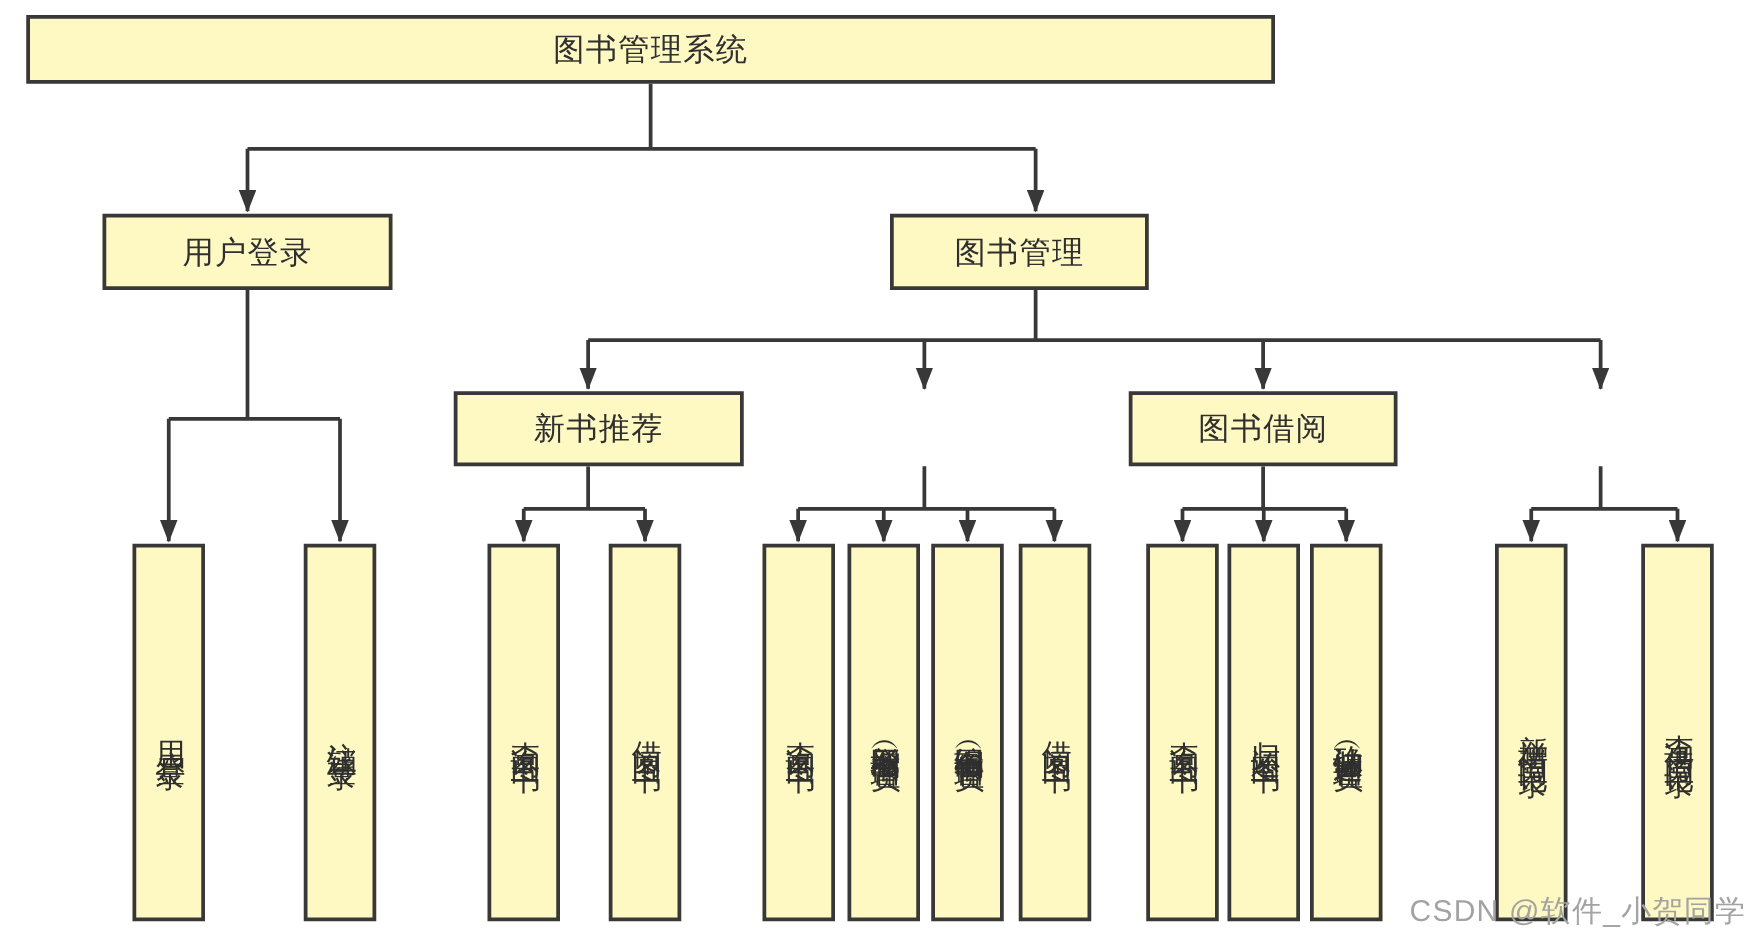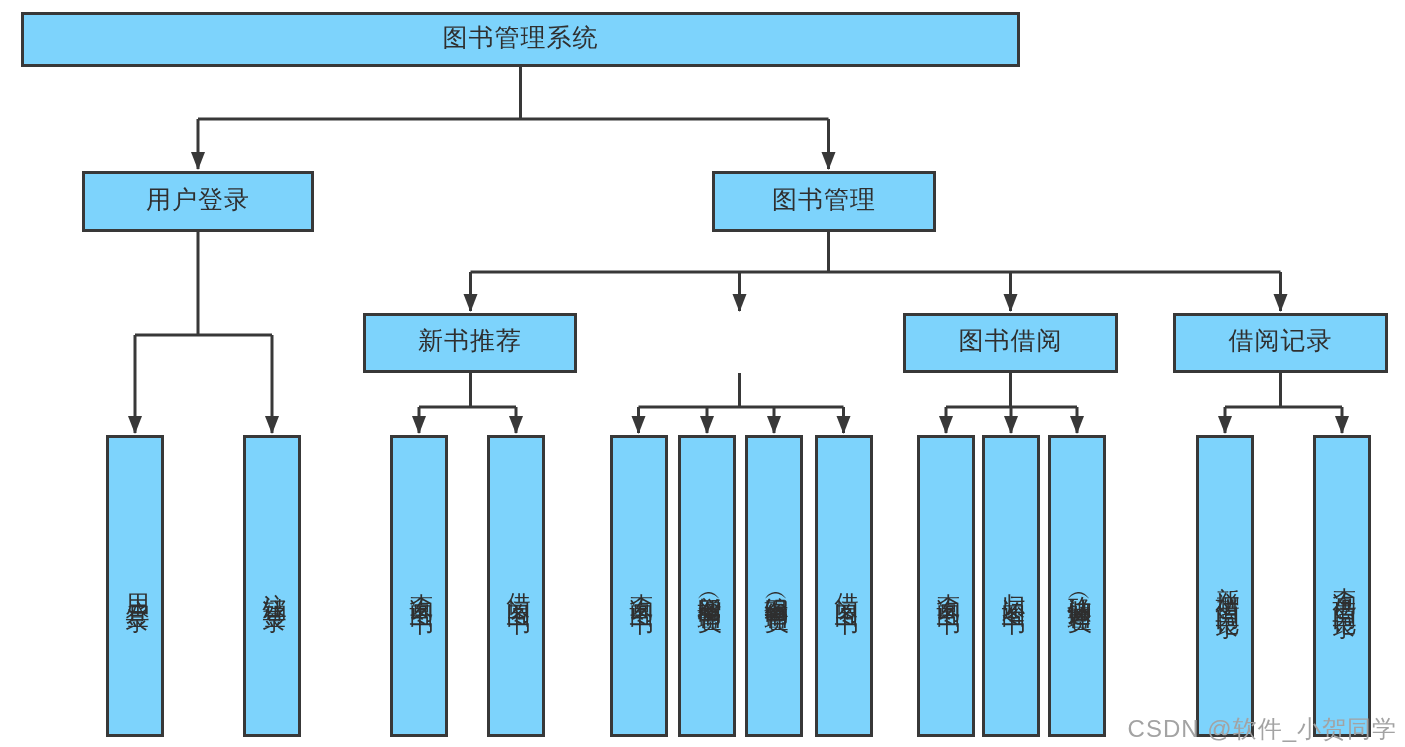--- a/index.html
+++ b/index.html
@@ -6,40 +6,39 @@
   body{
     width:1405px;height:747px;position:relative;background:#ffffff;
     font-family:"Liberation Sans","DejaVu Sans",sans-serif;
     overflow:hidden;
   }
   #canvas{position:absolute;left:0;top:0;width:1405px;height:747px;}
   svg.wires{position:absolute;left:0;top:0;pointer-events:none;}
 
   .node{
     position:absolute;box-sizing:border-box;
-    background:#7dd3fc;border:3px solid #383838;
+    background:#fef9c3;border:3px solid #383838;
     display:flex;align-items:center;justify-content:center;
     color:#2f2f2f;font-size:25px;letter-spacing:1px;
     text-align:center;line-height:1.2;
     z-index:2;
-    font-family:Liberation Mono, monospace;
   }
   
   .node.v{
     writing-mode:vertical-rl;text-orientation:mixed;
     font-size:24px;letter-spacing:6px;
   }
   .node.v.tight{letter-spacing:2px;}
 
   
   #n-root   {left:21px;  top:12px;  width:999px; height:55px;}
   #n-login  {left:82px;  top:171px; width:232px; height:61px;}
-  #n-mgmt   {left:712px; top:171px; width:224px; height:61px;}
+  #n-mgmt   {left:712px; top:171px; width:207px; height:61px;}
 
-  #n-newbook{left:363px; top:313px; width:214px; height:60px;}
+  #n-newbook{left:363px; top:313px; width:232px; height:60px;}
   #n-borrow {left:632px; top:313px; width:215px; height:60px;}
   #n-current{left:903px; top:313px; width:215px; height:60px;}
   #n-records{left:1173px;top:313px; width:215px; height:60px;}
 
   .leaf{top:435px;width:58px;height:302px;}
   #l1 {left:106px;}  #l2 {left:243px;}
   #l3 {left:390px;}  #l4 {left:487px;}
   #l5 {left:610px;}  #l6 {left:678px;}
   #l7 {left:745px;}  #l8 {left:815px;}
   #l9 {left:917px;}  #l10{left:982px;}
@@ -100,21 +99,20 @@
     </g>
   </svg>
 
   <div class="node" id="n-root">图书管理系统</div>
 
   <div class="node" id="n-login">用户登录</div>
   <div class="node" id="n-mgmt">图书管理</div>
 
   <div class="node" id="n-newbook">新书推荐</div>
   <div class="node" id="n-current">图书借阅</div>
-  <div class="node" id="n-records">借阅记录</div>
 
   <div class="node v leaf" id="l1">用户登录</div>
   <div class="node v leaf" id="l2">注销登录</div>
 
   <div class="node v leaf" id="l3">查询图书</div>
   <div class="node v leaf" id="l4">借阅图书</div>
 
   <div class="node v leaf" id="l5">查询图书</div>
   <div class="node v leaf tight" id="l6">新增图书（管理员）</div>
   <div class="node v leaf tight" id="l7">编辑图书（管理员）</div>

